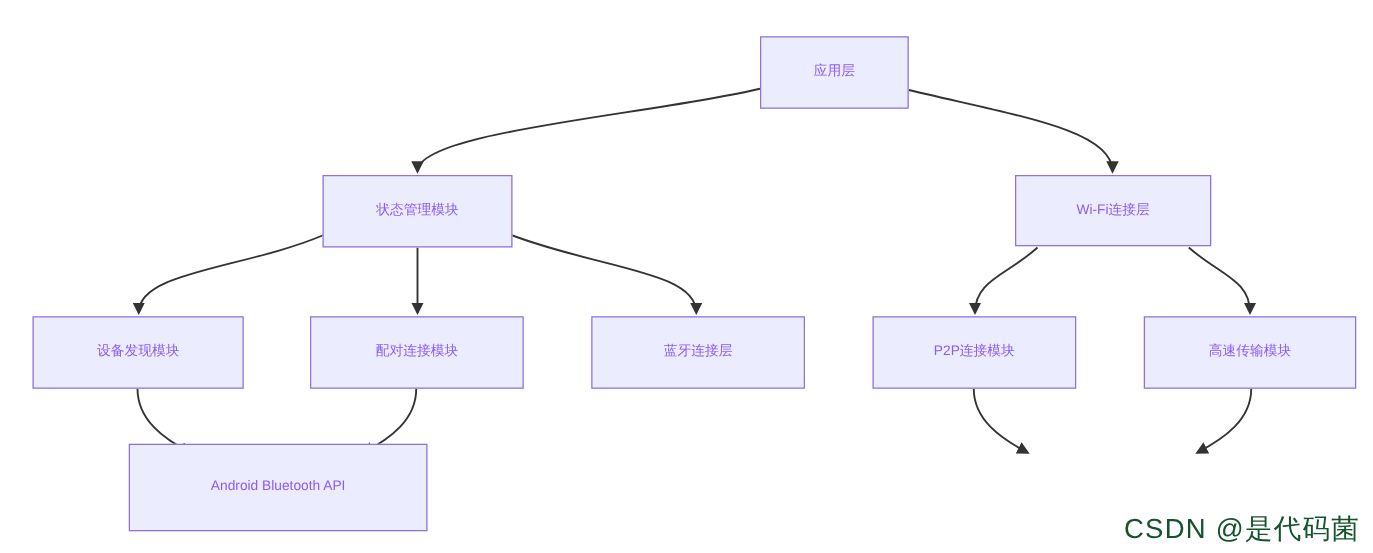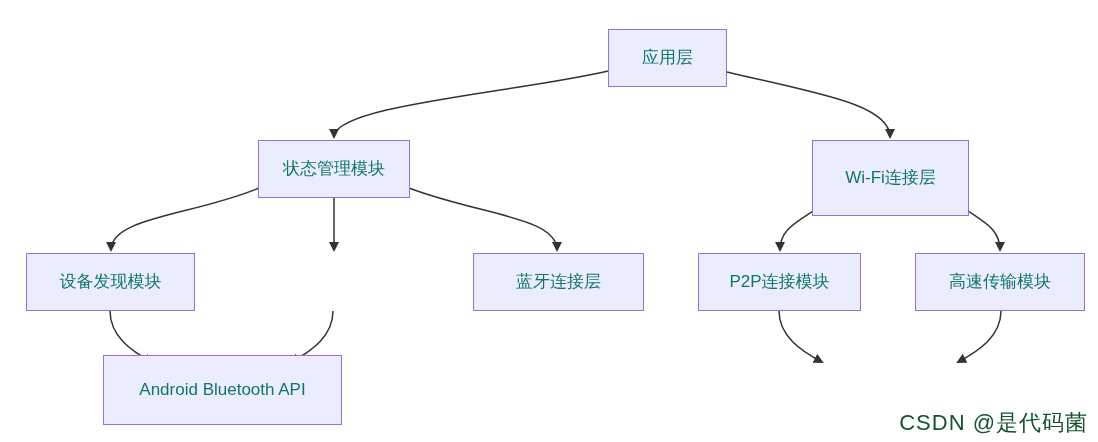--- a/index.html
+++ b/index.html
@@ -20,22 +20,22 @@
     stroke-width:1.5;
   }
   .node{
     position:absolute;
     box-sizing:border-box;
     background:#ececff;
     border:1.5px solid #9370db;
     display:flex;
     align-items:center;
     justify-content:center;
-    color:#0f766e;
-    font-size:17px;
+    color:#8b5cf6;
+    font-size:11px;
     line-height:1.2;
     white-space:nowrap;
   }
   .watermark{
     position:absolute;
     right:10px;
     bottom:4px;
     color:#14532d;
     font-size:22px;
     letter-spacing:1px;
@@ -67,28 +67,31 @@
   </svg>
 
   <div class="node" style="left:608px;top:29px;width:119px;height:58px">
     <span class="node-label">应用层</span>
   </div>
 
   <div class="node" style="left:258px;top:140px;width:152px;height:58px">
     <span class="node-label">状态管理模块</span>
   </div>
 
-  <div class="node" style="left:812px;top:140px;width:157px;height:76px">
+  <div class="node" style="left:812px;top:140px;width:157px;height:57px">
     <span class="node-label">Wi-Fi连接层</span>
   </div>
 
   <div class="node" style="left:26px;top:253px;width:169px;height:58px">
     <span class="node-label">设备发现模块</span>
   </div>
 
+  <div class="node" style="left:248px;top:253px;width:171px;height:58px">
+    <span class="node-label">配对连接模块</span>
+  </div>
 
   <div class="node" style="left:473px;top:253px;width:171px;height:58px">
     <span class="node-label">蓝牙连接层</span>
   </div>
 
   <div class="node" style="left:698px;top:253px;width:163px;height:58px">
     <span class="node-label">P2P连接模块</span>
   </div>
 
   <div class="node" style="left:915px;top:253px;width:170px;height:58px">

